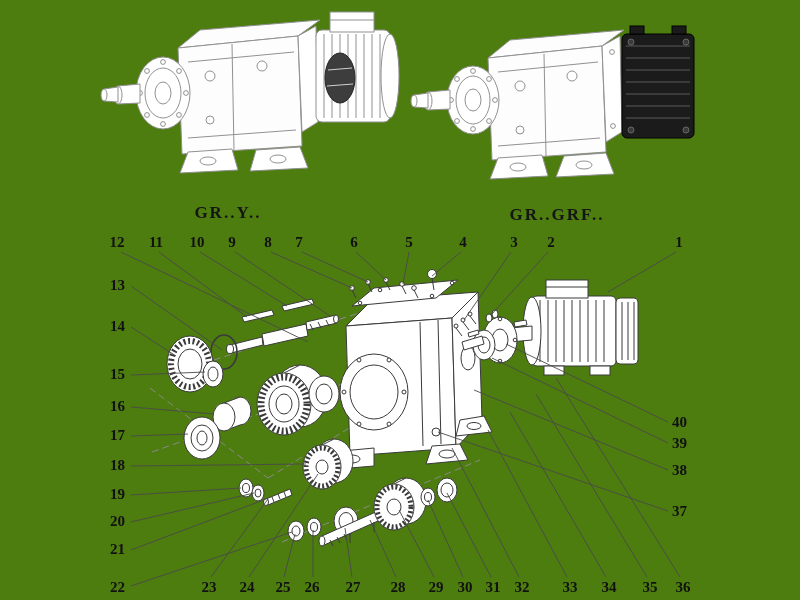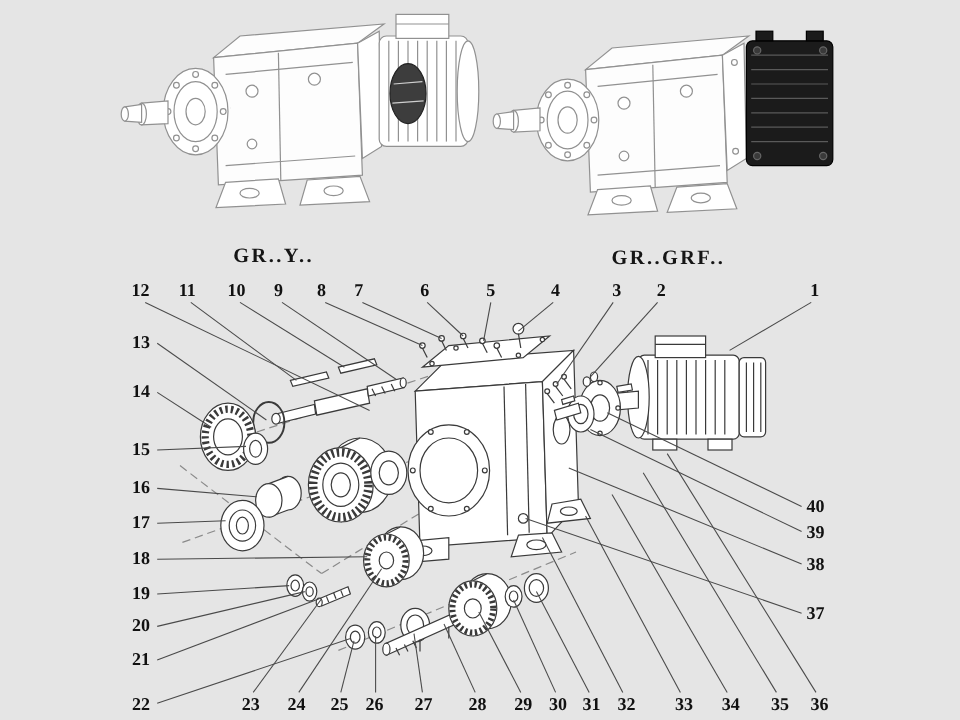--- a/index.html
+++ b/index.html
@@ -1,16 +1,16 @@
 <!DOCTYPE html>
 <html><head>
 <meta charset="utf-8">
 <style>
   html,body{margin:0;padding:0;background:#ffffff;}
-  .stage{position:relative;width:800px;height:600px;background:#e5e5e5;overflow:hidden;
+  .stage{position:relative;width:800px;height:600px;background:#4d7c0f;overflow:hidden;
          font-family:"Liberation Serif",serif;}
   svg{position:absolute;left:0;top:0;}
   .variant-label{font-family:"Liberation Serif",serif;font-size:17px;font-weight:bold;
                  letter-spacing:2px;fill:#151515;}
   .callout-num{font-family:"Liberation Serif",serif;font-size:15px;font-weight:bold;fill:#111;}
   .leader{stroke:#4a4a4a;stroke-width:0.9;fill:none;}
 </style>
 </head>
 <body>
 

